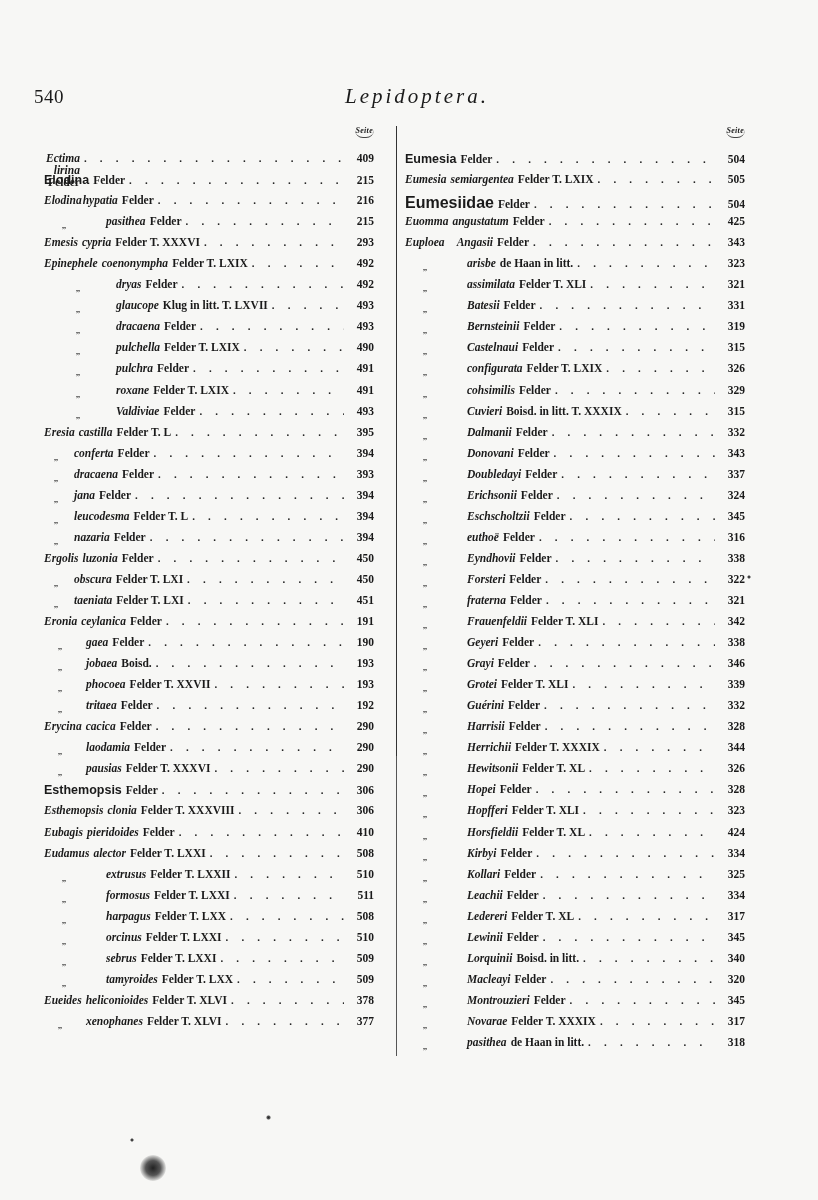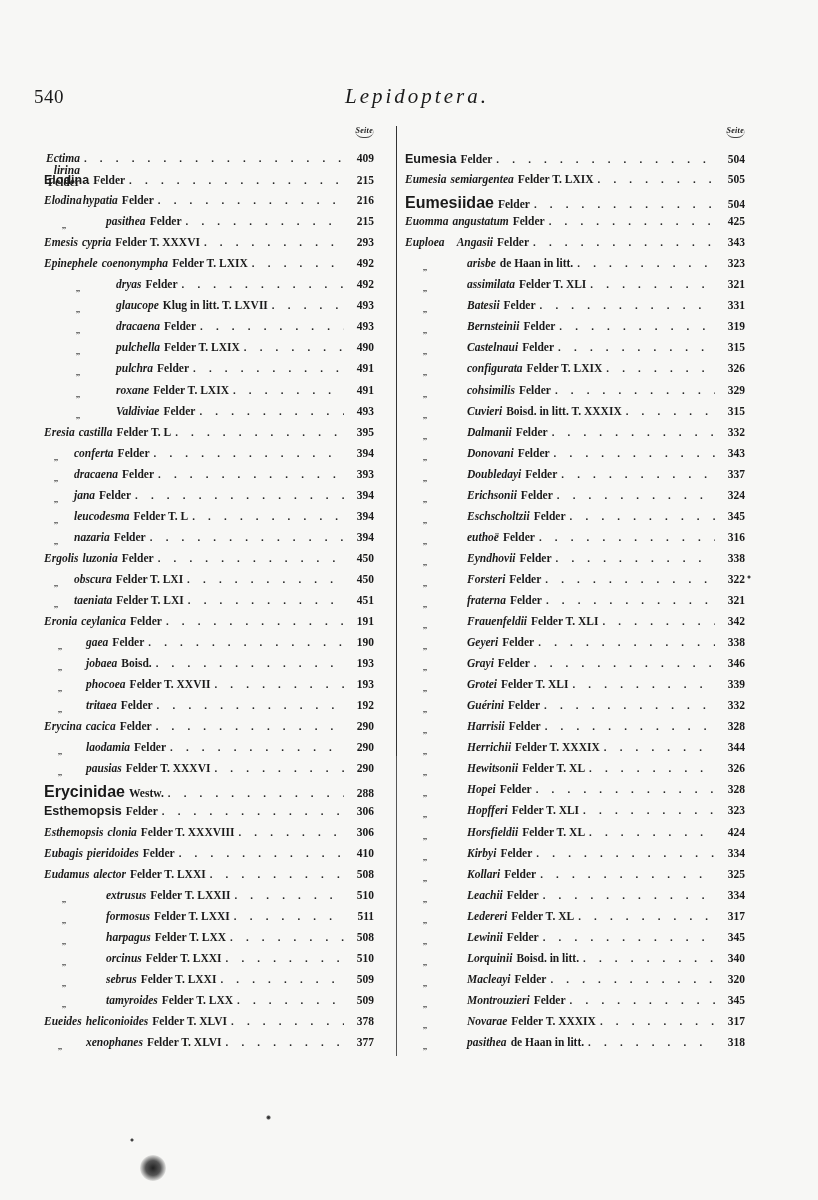--- a/index.html
+++ b/index.html
@@ -336,28 +336,20 @@
           <span style="display: inline-flex; align-items: baseline;">
             <span class="ditto" style="margin-left: 10px; margin-right: 20px;">„</span>
             <span class="name-species">pausias</span>
             <span class="author">Felder T. XXXVI</span>
           </span>
           <span class="leader"></span>
           <span class="pg">290</span>
         </div>
         <div class="row">
           <span style="display: inline-flex; align-items: baseline;">
-            <span class="family">Erycinidae</span>
-            <span class="author">Westw.</span>
-          </span>
-          <span class="leader"></span>
-          <span class="pg">288</span>
-        </div>
-        <div class="row">
-          <span style="display: inline-flex; align-items: baseline;">
             <span class="family-sm">Esthemopsis</span>
             <span class="author">Felder</span>
           </span>
           <span class="leader"></span>
           <span class="pg">306</span>
         </div>
         <div class="row">
           <span style="display: inline-flex; align-items: baseline;">
             <span class="name-genus">Esthemopsis</span>
             <span class="name-species" style="margin-left: 4px;">clonia</span>

